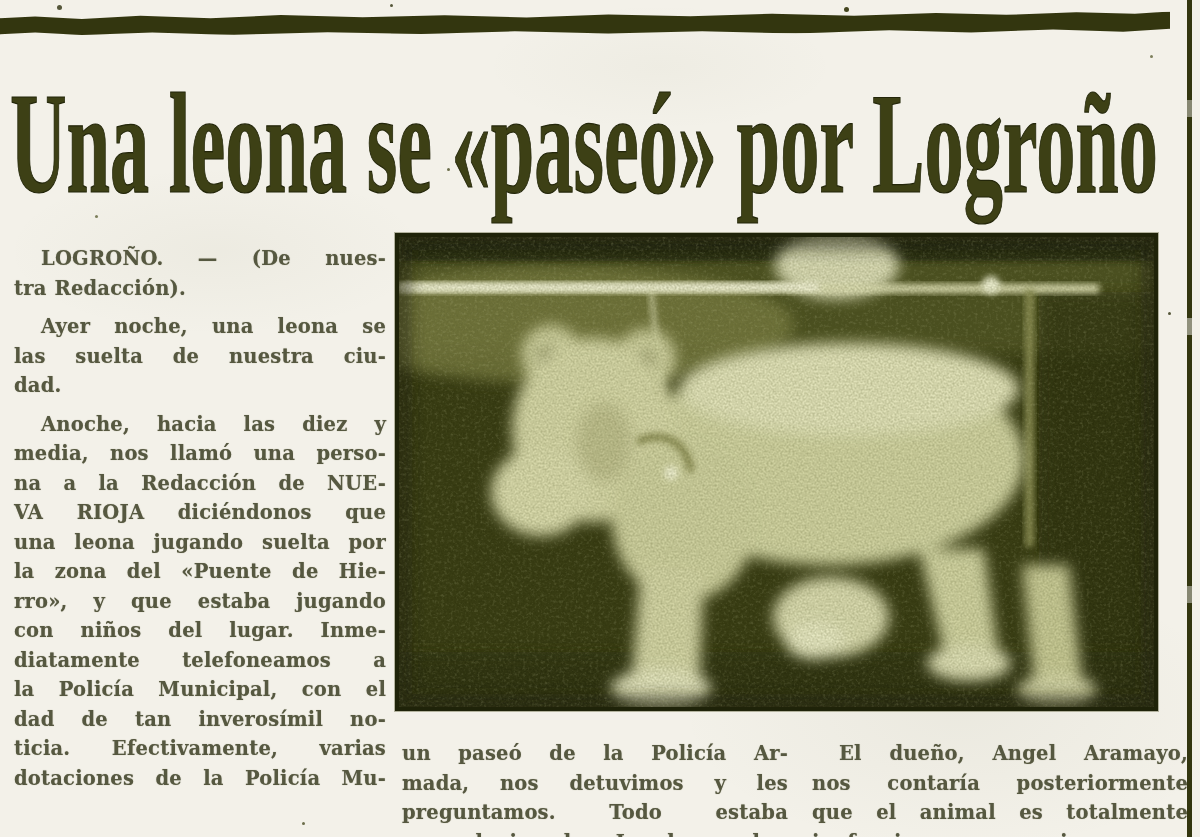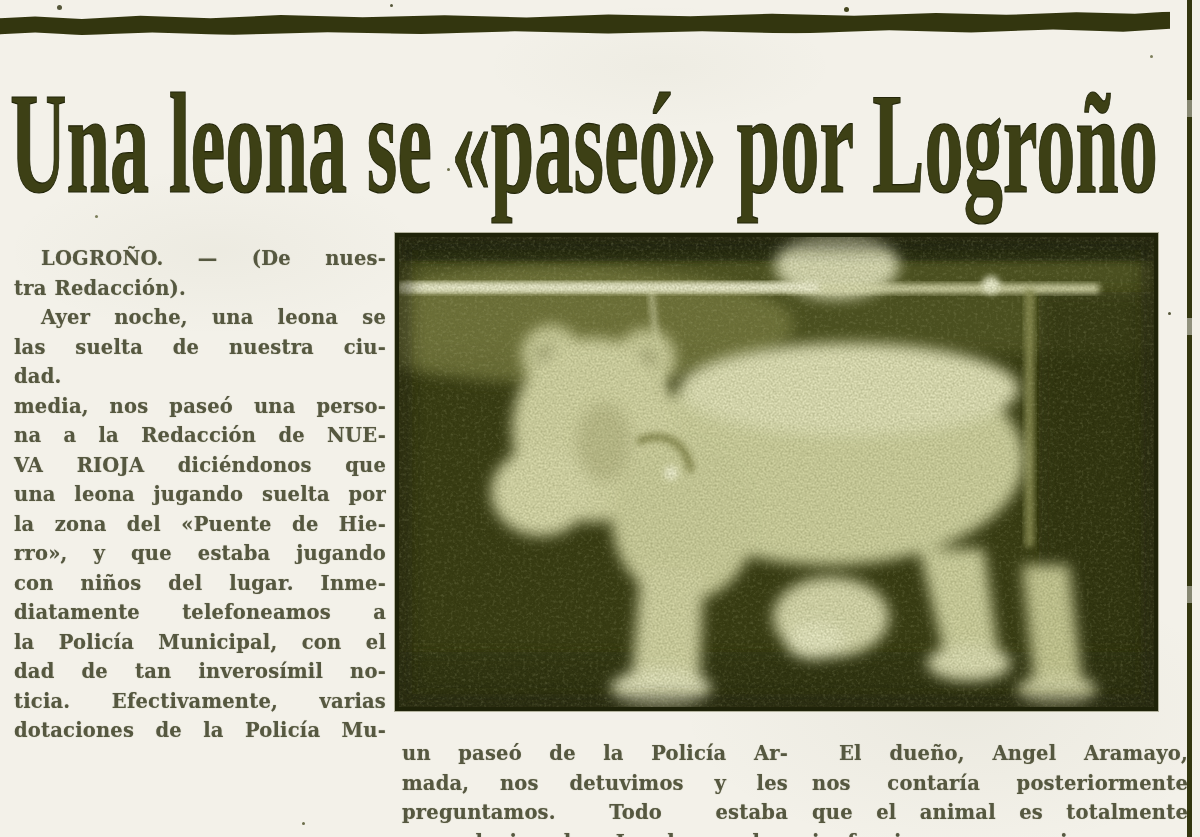--- a/index.html
+++ b/index.html
@@ -36,21 +36,21 @@
   }
   .col{
     position:absolute;
     color:var(--body-ink,#565840);
     font-size:19.5px; font-weight:700; letter-spacing:0.2px; word-spacing:1px;
     text-shadow:0 0 1px rgba(70,72,40,0.45);
   }
   .col-left{left:14px;  top:244px; width:372px;}
   .col-middle{left:402px; top:739px; width:386px;}
   .col-right{left:812px; top:739px; width:376px;}
-  .para + .para{margin-top:0;}
+  .para + .para{margin-top:9px;}
   .line{
     height:29.5px; line-height:29.5px; white-space:nowrap;
     text-align:justify; text-align-last:justify;
   }
   .line.indent{text-indent:27px;}
   .line.end{text-align-last:left;}
   .photo{
     position:absolute; left:395px; top:233px; width:763px; height:478px; margin:0;
     border:4px solid #1f2309; box-sizing:border-box;
     background:#343810;
@@ -81,21 +81,22 @@
       <div class="para">
         <div class="line indent">LOGROÑO. — (De nues-</div>
         <div class="line end">tra Redacción).</div>
       </div>
       <div class="para">
         <div class="line indent">Ayer noche, una leona se</div>
         <div class="line">las suelta de nuestra ciu-</div>
         <div class="line end">dad.</div>
       </div>
       <div class="para">
-        <div class="line">media, nos paseó una perso-</div>
+        <div class="line indent">Anoche, hacia las diez y</div>
+        <div class="line">media, nos llamó una perso-</div>
         <div class="line">na a la Redacción de NUE-</div>
         <div class="line">VA RIOJA diciéndonos que</div>
         <div class="line">una leona jugando suelta por</div>
         <div class="line">la zona del «Puente de Hie-</div>
         <div class="line">rro», y que estaba jugando</div>
         <div class="line">con niños del lugar. Inme-</div>
         <div class="line">diatamente telefoneamos a</div>
         <div class="line">la Policía Municipal, con el</div>
         <div class="line">dad de tan inverosímil no-</div>
         <div class="line">ticia. Efectivamente, varias</div>

